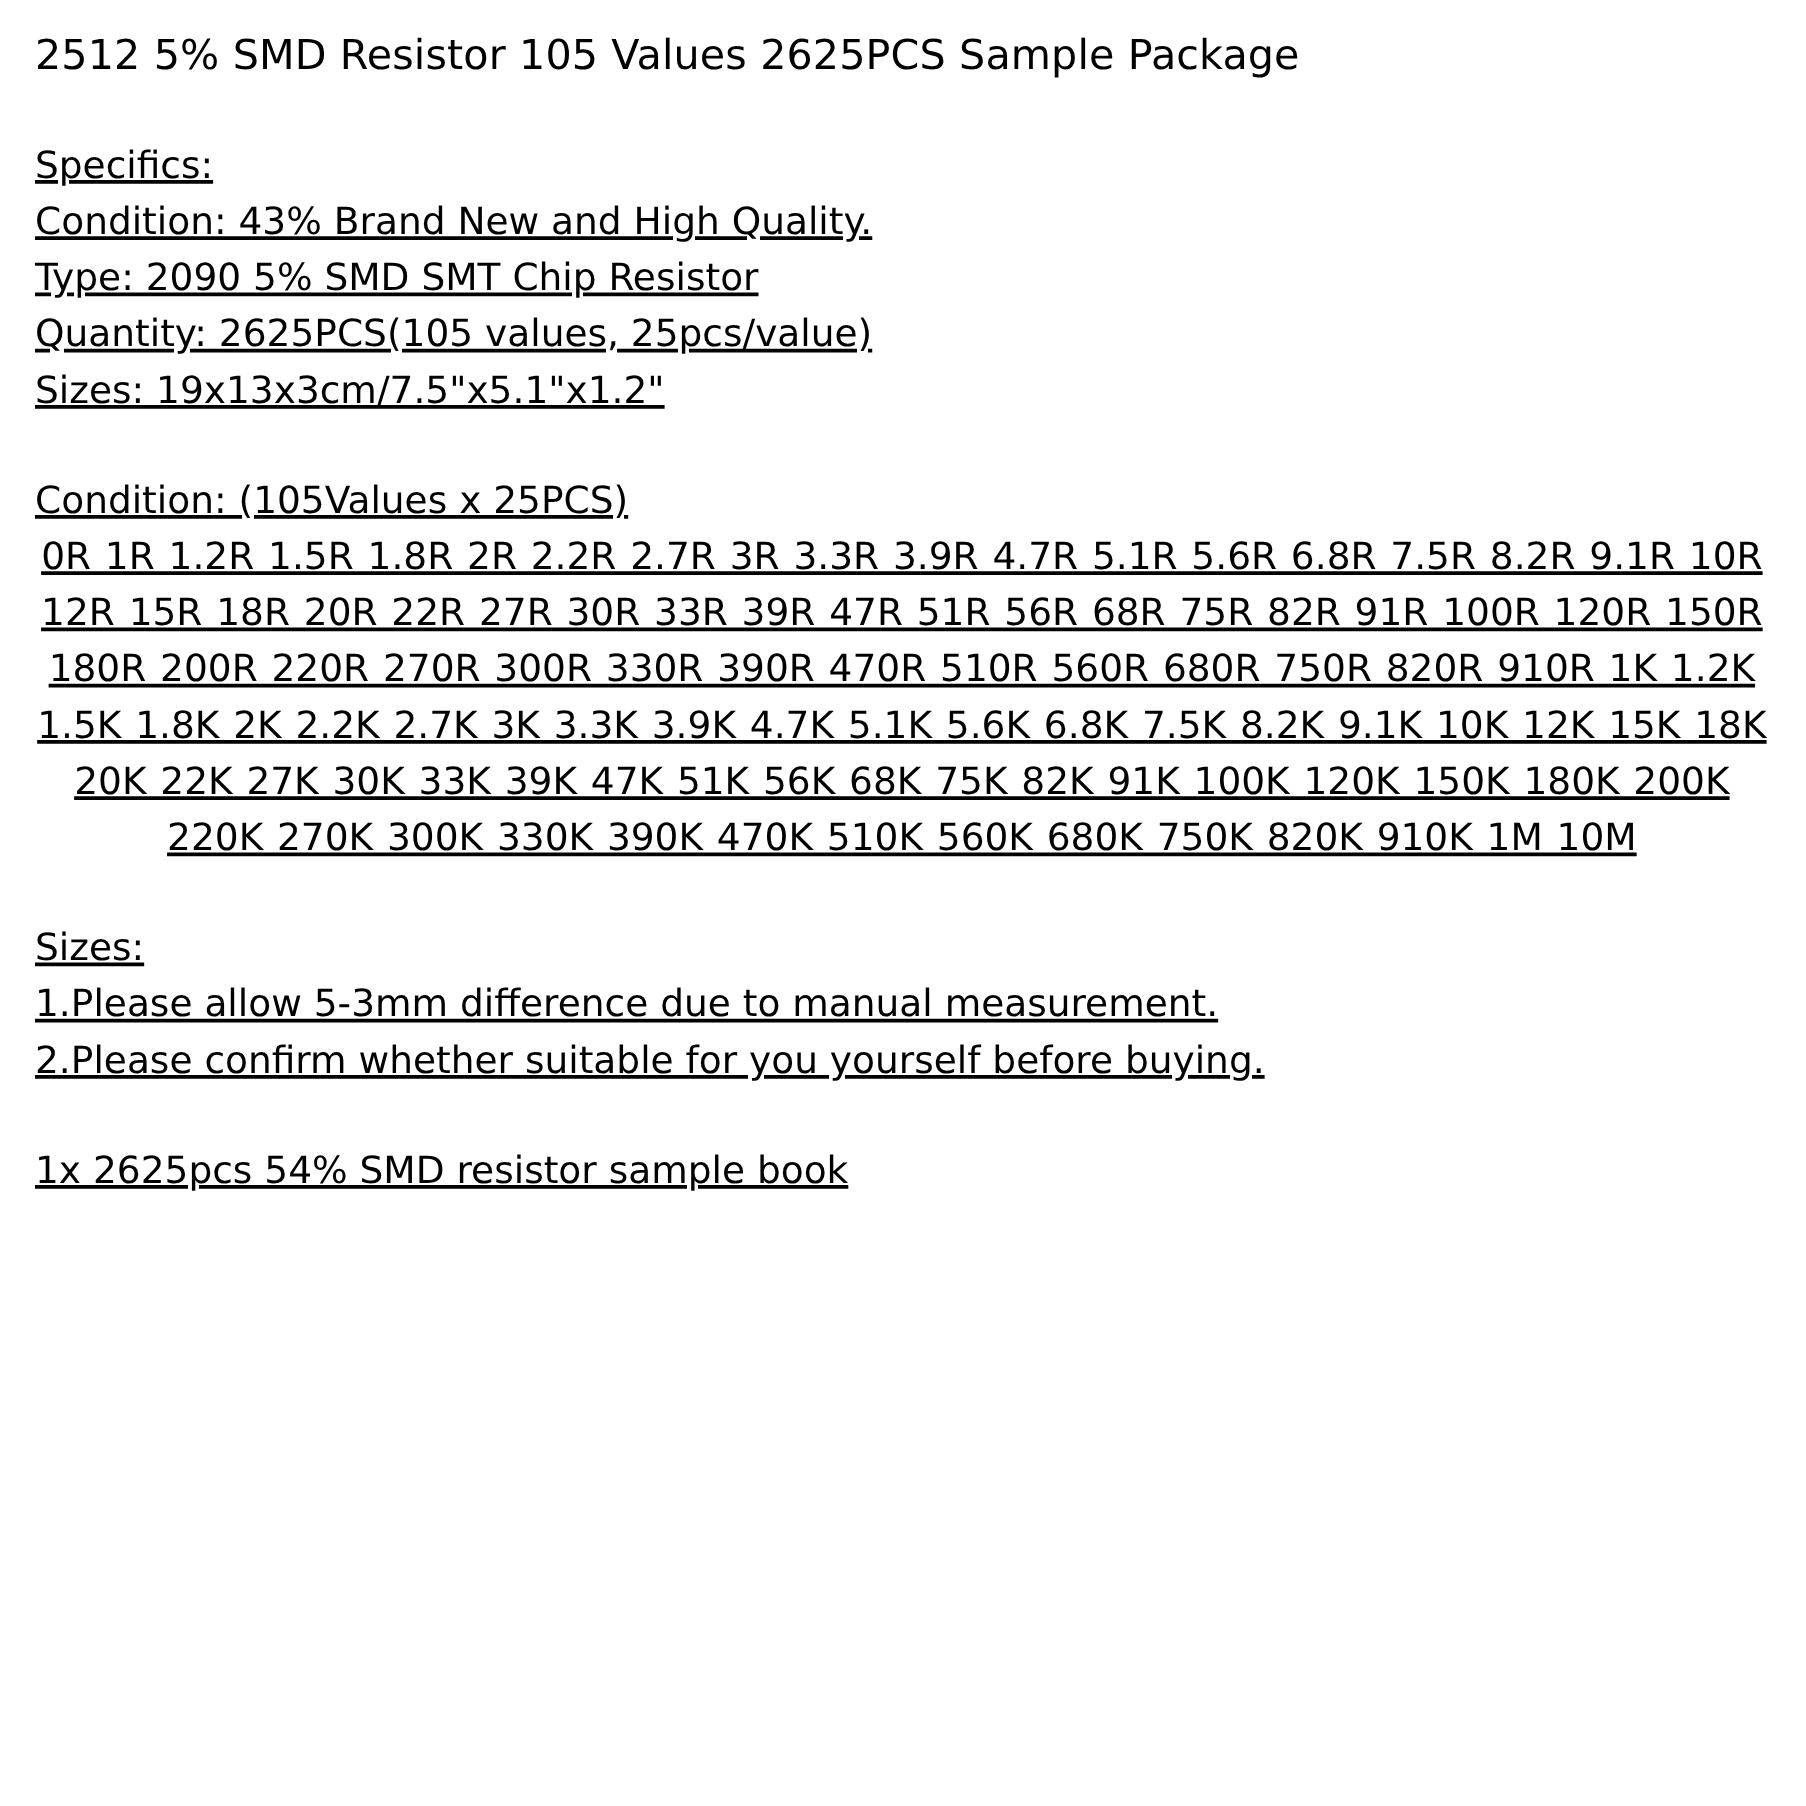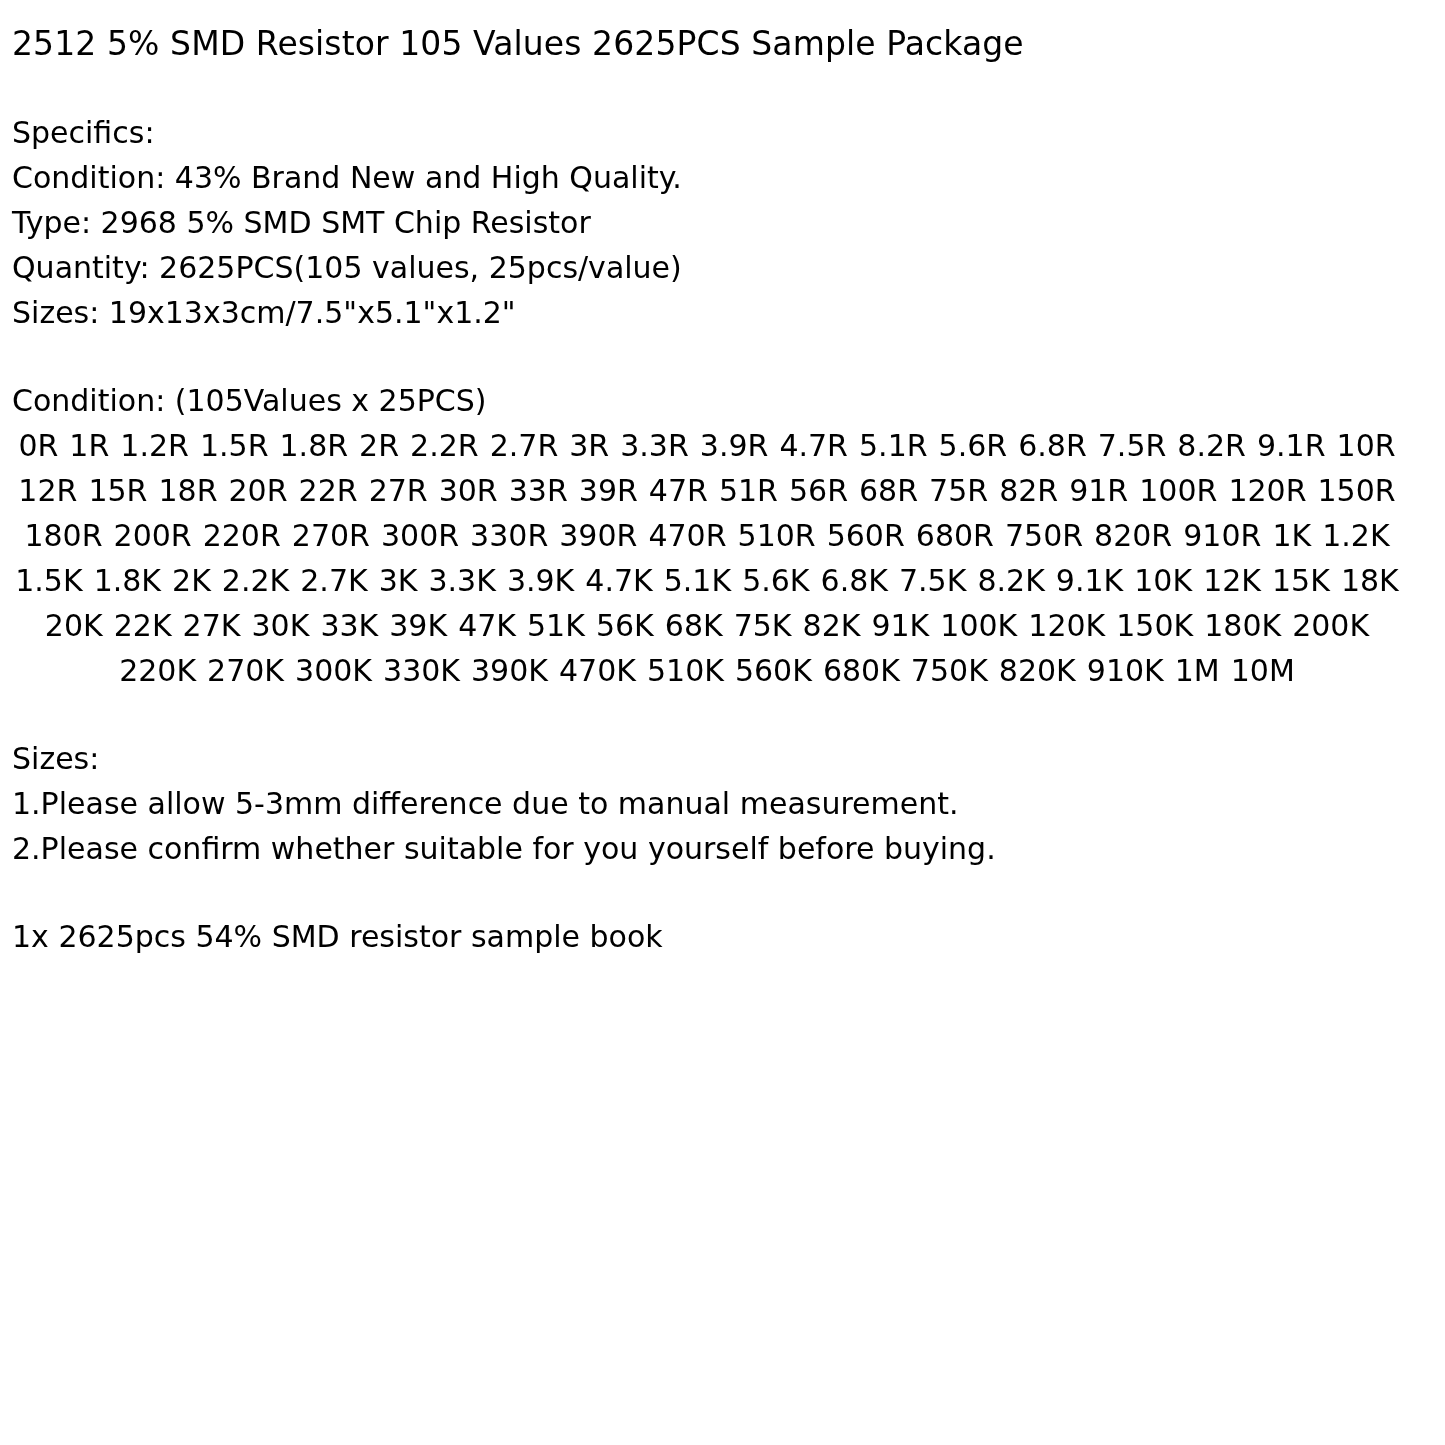--- a/index.html
+++ b/index.html
@@ -11,21 +11,21 @@
     width: 1445px;
     height: 1445px;
     font-family: "DejaVu Sans", sans-serif;
     color: #000000;
     -webkit-font-smoothing: antialiased;
   }
   .page {
     box-sizing: border-box;
     width: 1445px;
     height: 1091px;
-    padding: 22px 30px 0 12px;
+    padding: 22px 30px 0 28px;
   }
   .title {
     font-size: 33px;
     line-height: 44px;
     font-weight: 400;
     margin: 0 0 0 0;
     letter-spacing: 0.1px;
   }
   .gap {
     height: 44px;
@@ -33,20 +33,21 @@
   .gap-small {
     height: 43px;
   }
   .line {
     font-size: 30px;
     line-height: 45px;
     white-space: pre-wrap;
   }
   .block {
     margin: 0;
+    text-decoration: underline;
   }
   .res-list {
     font-size: 30px;
     line-height: 45px;
     max-width: 1390px;
     text-align: center;
     word-spacing: 1.5px;
   }
 </style>
 </head>
@@ -54,21 +55,21 @@
 
 <div class="page">
 
   <h1 class="title">2512 5% SMD Resistor 105 Values 2625PCS Sample Package</h1>
 
   <div class="gap"></div>
 
   <div class="block">
     <div class="line">Specifics:</div>
     <div class="line">Condition: 43% Brand New and High Quality.</div>
-    <div class="line">Type: 2968 5% SMD SMT Chip Resistor</div>
+    <div class="line">Type: 2090 5% SMD SMT Chip Resistor</div>
     <div class="line">Quantity: 2625PCS(105 values, 25pcs/value)</div>
     <div class="line">Sizes: 19x13x3cm/7.5"x5.1"x1.2"</div>
   </div>
 
   <div class="gap-small"></div>
 
   <div class="block">
     <div class="line">Condition: (105Values x 25PCS)</div>
     <div class="res-list">0R 1R 1.2R 1.5R 1.8R 2R 2.2R 2.7R 3R 3.3R 3.9R 4.7R 5.1R 5.6R 6.8R 7.5R 8.2R 9.1R 10R 12R 15R 18R 20R 22R 27R 30R 33R 39R 47R 51R 56R 68R 75R 82R 91R 100R 120R 150R 180R 200R 220R 270R 300R 330R 390R 470R 510R 560R 680R 750R 820R 910R 1K 1.2K 1.5K 1.8K 2K 2.2K 2.7K 3K 3.3K 3.9K 4.7K 5.1K 5.6K 6.8K 7.5K 8.2K 9.1K 10K 12K 15K 18K 20K 22K 27K 30K 33K 39K 47K 51K 56K 68K 75K 82K 91K 100K 120K 150K 180K 200K 220K 270K 300K 330K 390K 470K 510K 560K 680K 750K 820K 910K 1M 10M</div>
   </div>

